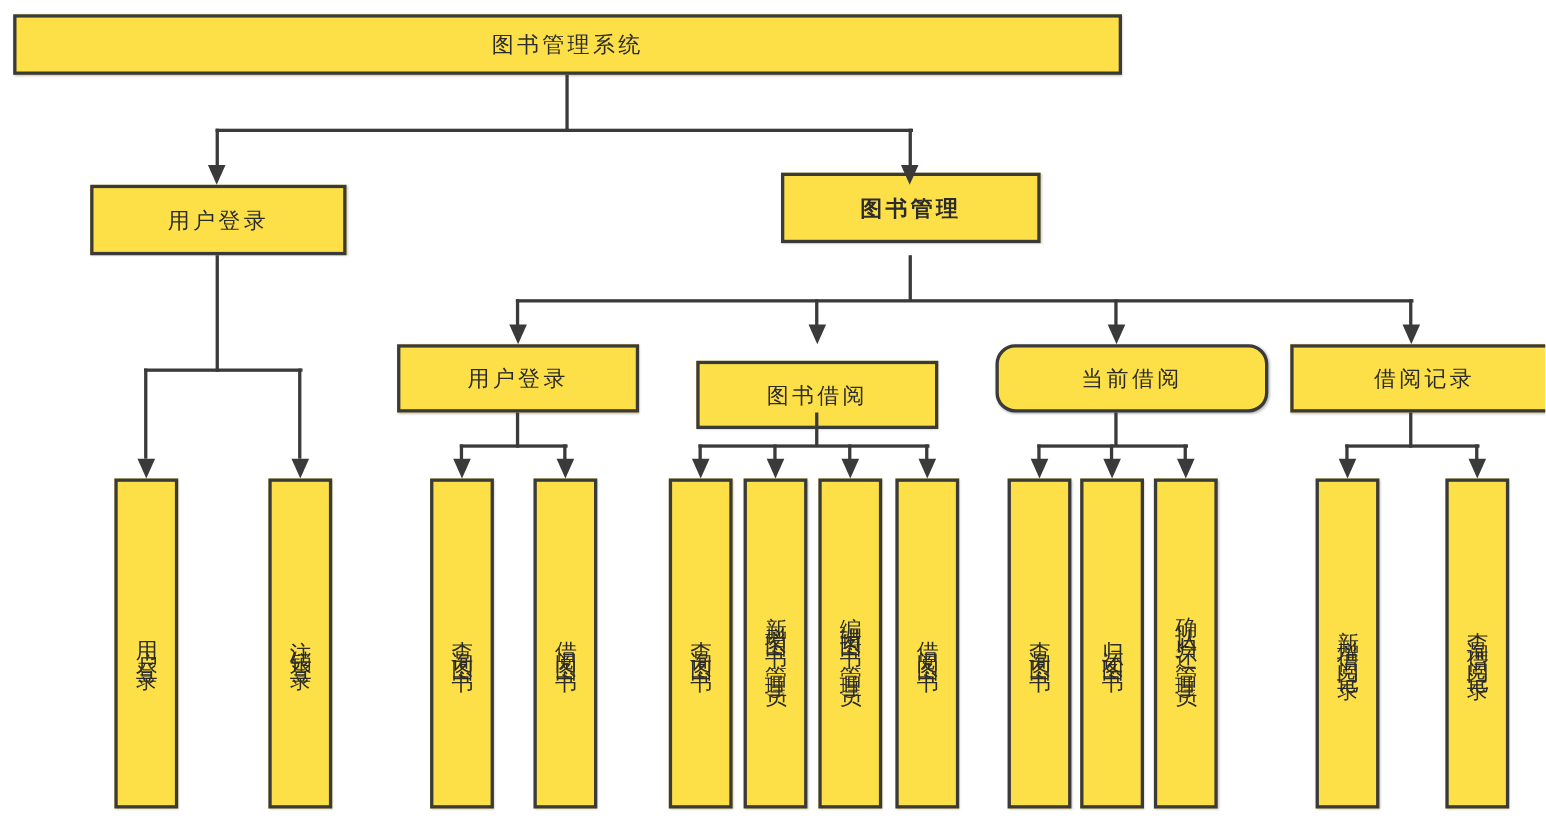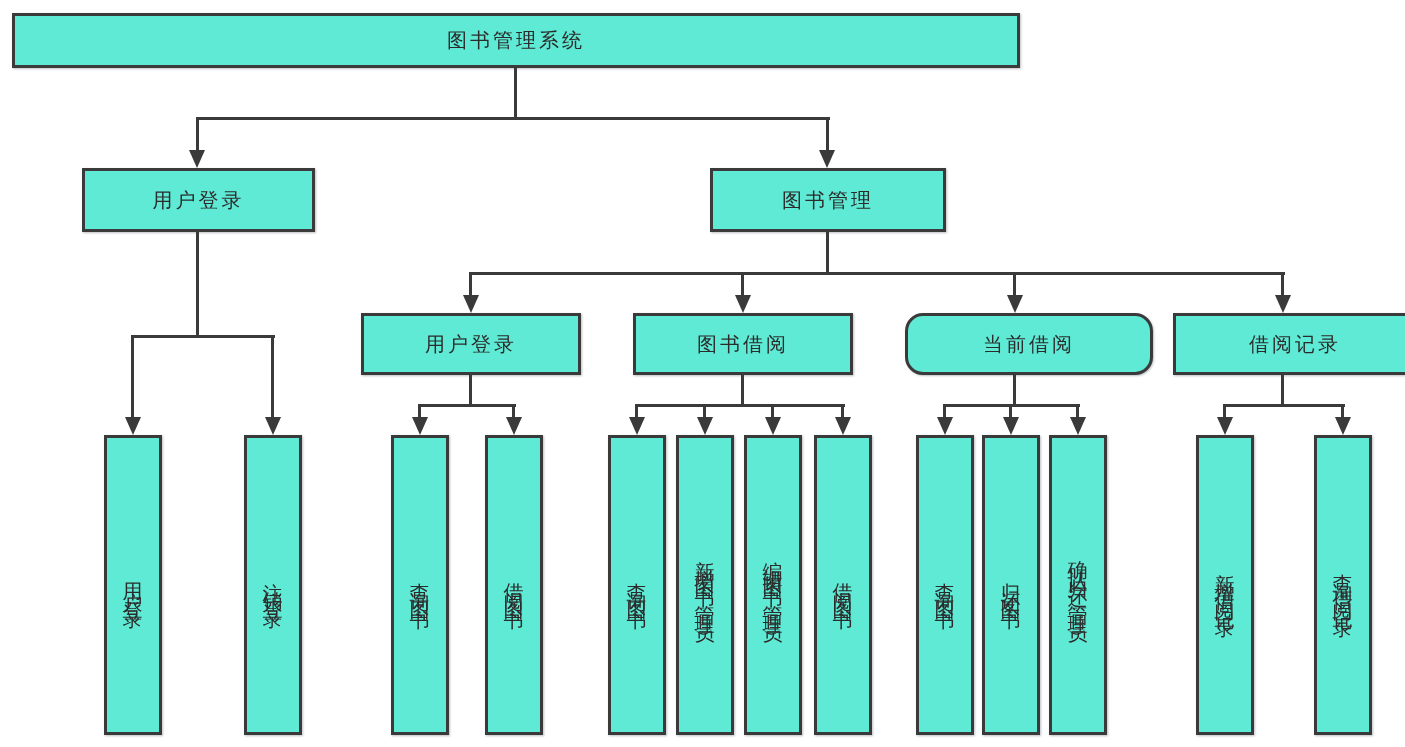--- a/index.html
+++ b/index.html
@@ -12,21 +12,21 @@
     position: relative;
     width: 1405px;
     height: 747px;
     background: #ffffff;
     overflow: hidden;
   }
   .box {
     position: absolute;
     box-sizing: border-box;
     border: 3px solid #3a3a3a;
-    background: #5eead4;
+    background: #fde047;
     display: flex;
     align-items: center;
     justify-content: center;
     box-shadow: 1px 1px 2px rgba(110,115,125,0.45);
     color: #2b2b2b;
   }
   .h-label {
     font-size: 20px;
     letter-spacing: 3px;
     white-space: nowrap;
@@ -67,29 +67,29 @@
 <div id="stage">
 
   <div class="box" style="left:12px; top:13px; width:1008px; height:55px;">
     <span class="h-label">图书管理系统</span>
   </div>
 
   <div class="box" style="left:82px; top:168px; width:233px; height:64px;">
     <span class="h-label">用户登录</span>
   </div>
 
-  <div class="box" style="left:710px; top:168px; width:236px; height:64px;">
+  <div class="box" style="left:710px; top:157px; width:236px; height:64px;font-weight:bold;">
     <span class="h-label">图书管理</span>
   </div>
 
   <div class="box" style="left:361px; top:313px; width:220px; height:62px;">
     <span class="h-label">用户登录</span>
   </div>
 
-  <div class="box" style="left:633px; top:313px; width:220px; height:62px;">
+  <div class="box" style="left:633px; top:328px; width:220px; height:62px;">
     <span class="h-label">图书借阅</span>
   </div>
 
   <div class="box" style="left:905px; top:313px; width:248px; height:62px;border-radius:18px;">
     <span class="h-label">当前借阅</span>
   </div>
 
   <div class="box" style="left:1173px; top:313px; width:244px; height:62px;">
     <span class="h-label">借阅记录</span>
   </div>

